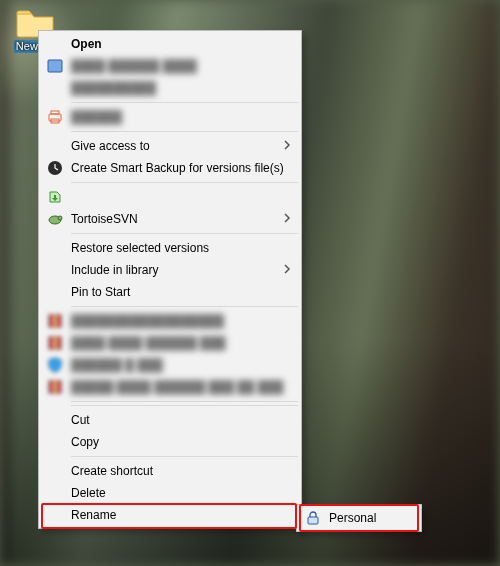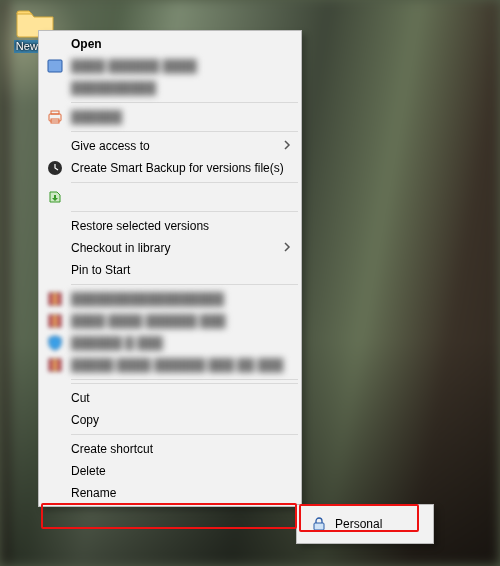--- a/index.html
+++ b/index.html
@@ -57,21 +57,21 @@
   .blur2{filter:blur(2px);}
   
   .redbox{
     position:absolute;border:2px solid #e11;background:transparent;
     pointer-events:none;border-radius:2px;
   }
   
   .submenu{
     position:absolute;left:296px;top:504px;width:120px;
     background:#f2f2f2;border:1px solid #bcbcbc;
-    box-shadow:4px 4px 6px rgba(0,0,0,.25);padding:8px;
+    box-shadow:4px 4px 6px rgba(0,0,0,.25);padding:2px;
   }
   
   svg{display:block}
 </style>
 </head>
 <body>
 
 <div class="bg"></div>
 
 <div class="desktop-icon">
@@ -137,34 +137,48 @@
   <div class="sep"></div>
 
   <div class="item">
     <span class="ico">
       <svg viewBox="0 0 16 16">
           <path d="M3 3h7l3 3v7H3z" fill="#cfe9c6" stroke="#3a9a2b"></path>
           <path d="M8 12l-3-3h2V6h2v3h2z" fill="#3a9a2b"></path>
         </svg>
     </span>
   </div>
-
-  <div class="sep"></div>
-
-  <div class="item">
-    <span class="txt">Restore selected versions</span>
-  </div>
-  <div class="item">
-    <span class="txt">Checkout in library</span>
+  <div class="item">
+    <span class="ico">
+      <svg viewBox="0 0 16 16">
+          <ellipse cx="8" cy="9" rx="6" ry="4" fill="#87b86f" stroke="#3a6a2a"></ellipse>
+          <circle cx="13" cy="7" r="2" fill="#87b86f" stroke="#3a6a2a"></circle>
+        </svg>
+    </span>
+    <span class="txt">TortoiseSVN</span>
     <span class="chev">
       <svg width="12" height="12" viewBox="0 0 12 12">
           <path d="M4 2l4 4-4 4" fill="none" stroke="#555" stroke-width="1.5"></path>
         </svg>
     </span>
   </div>
+
+  <div class="sep"></div>
+
+  <div class="item">
+    <span class="txt">Restore selected versions</span>
+  </div>
+  <div class="item">
+    <span class="txt">Include in library</span>
+    <span class="chev">
+      <svg width="12" height="12" viewBox="0 0 12 12">
+          <path d="M4 2l4 4-4 4" fill="none" stroke="#555" stroke-width="1.5"></path>
+        </svg>
+    </span>
+  </div>
   <div class="item">
     <span class="txt">Pin to Start</span>
   </div>
 
   <div class="sep"></div>
 
   <div class="item blur">
     <span class="ico blur2">
       <svg viewBox="0 0 16 16">
           <rect x="2" y="2" width="12" height="12" fill="#c0525a" stroke="#7a2a30"></rect>

